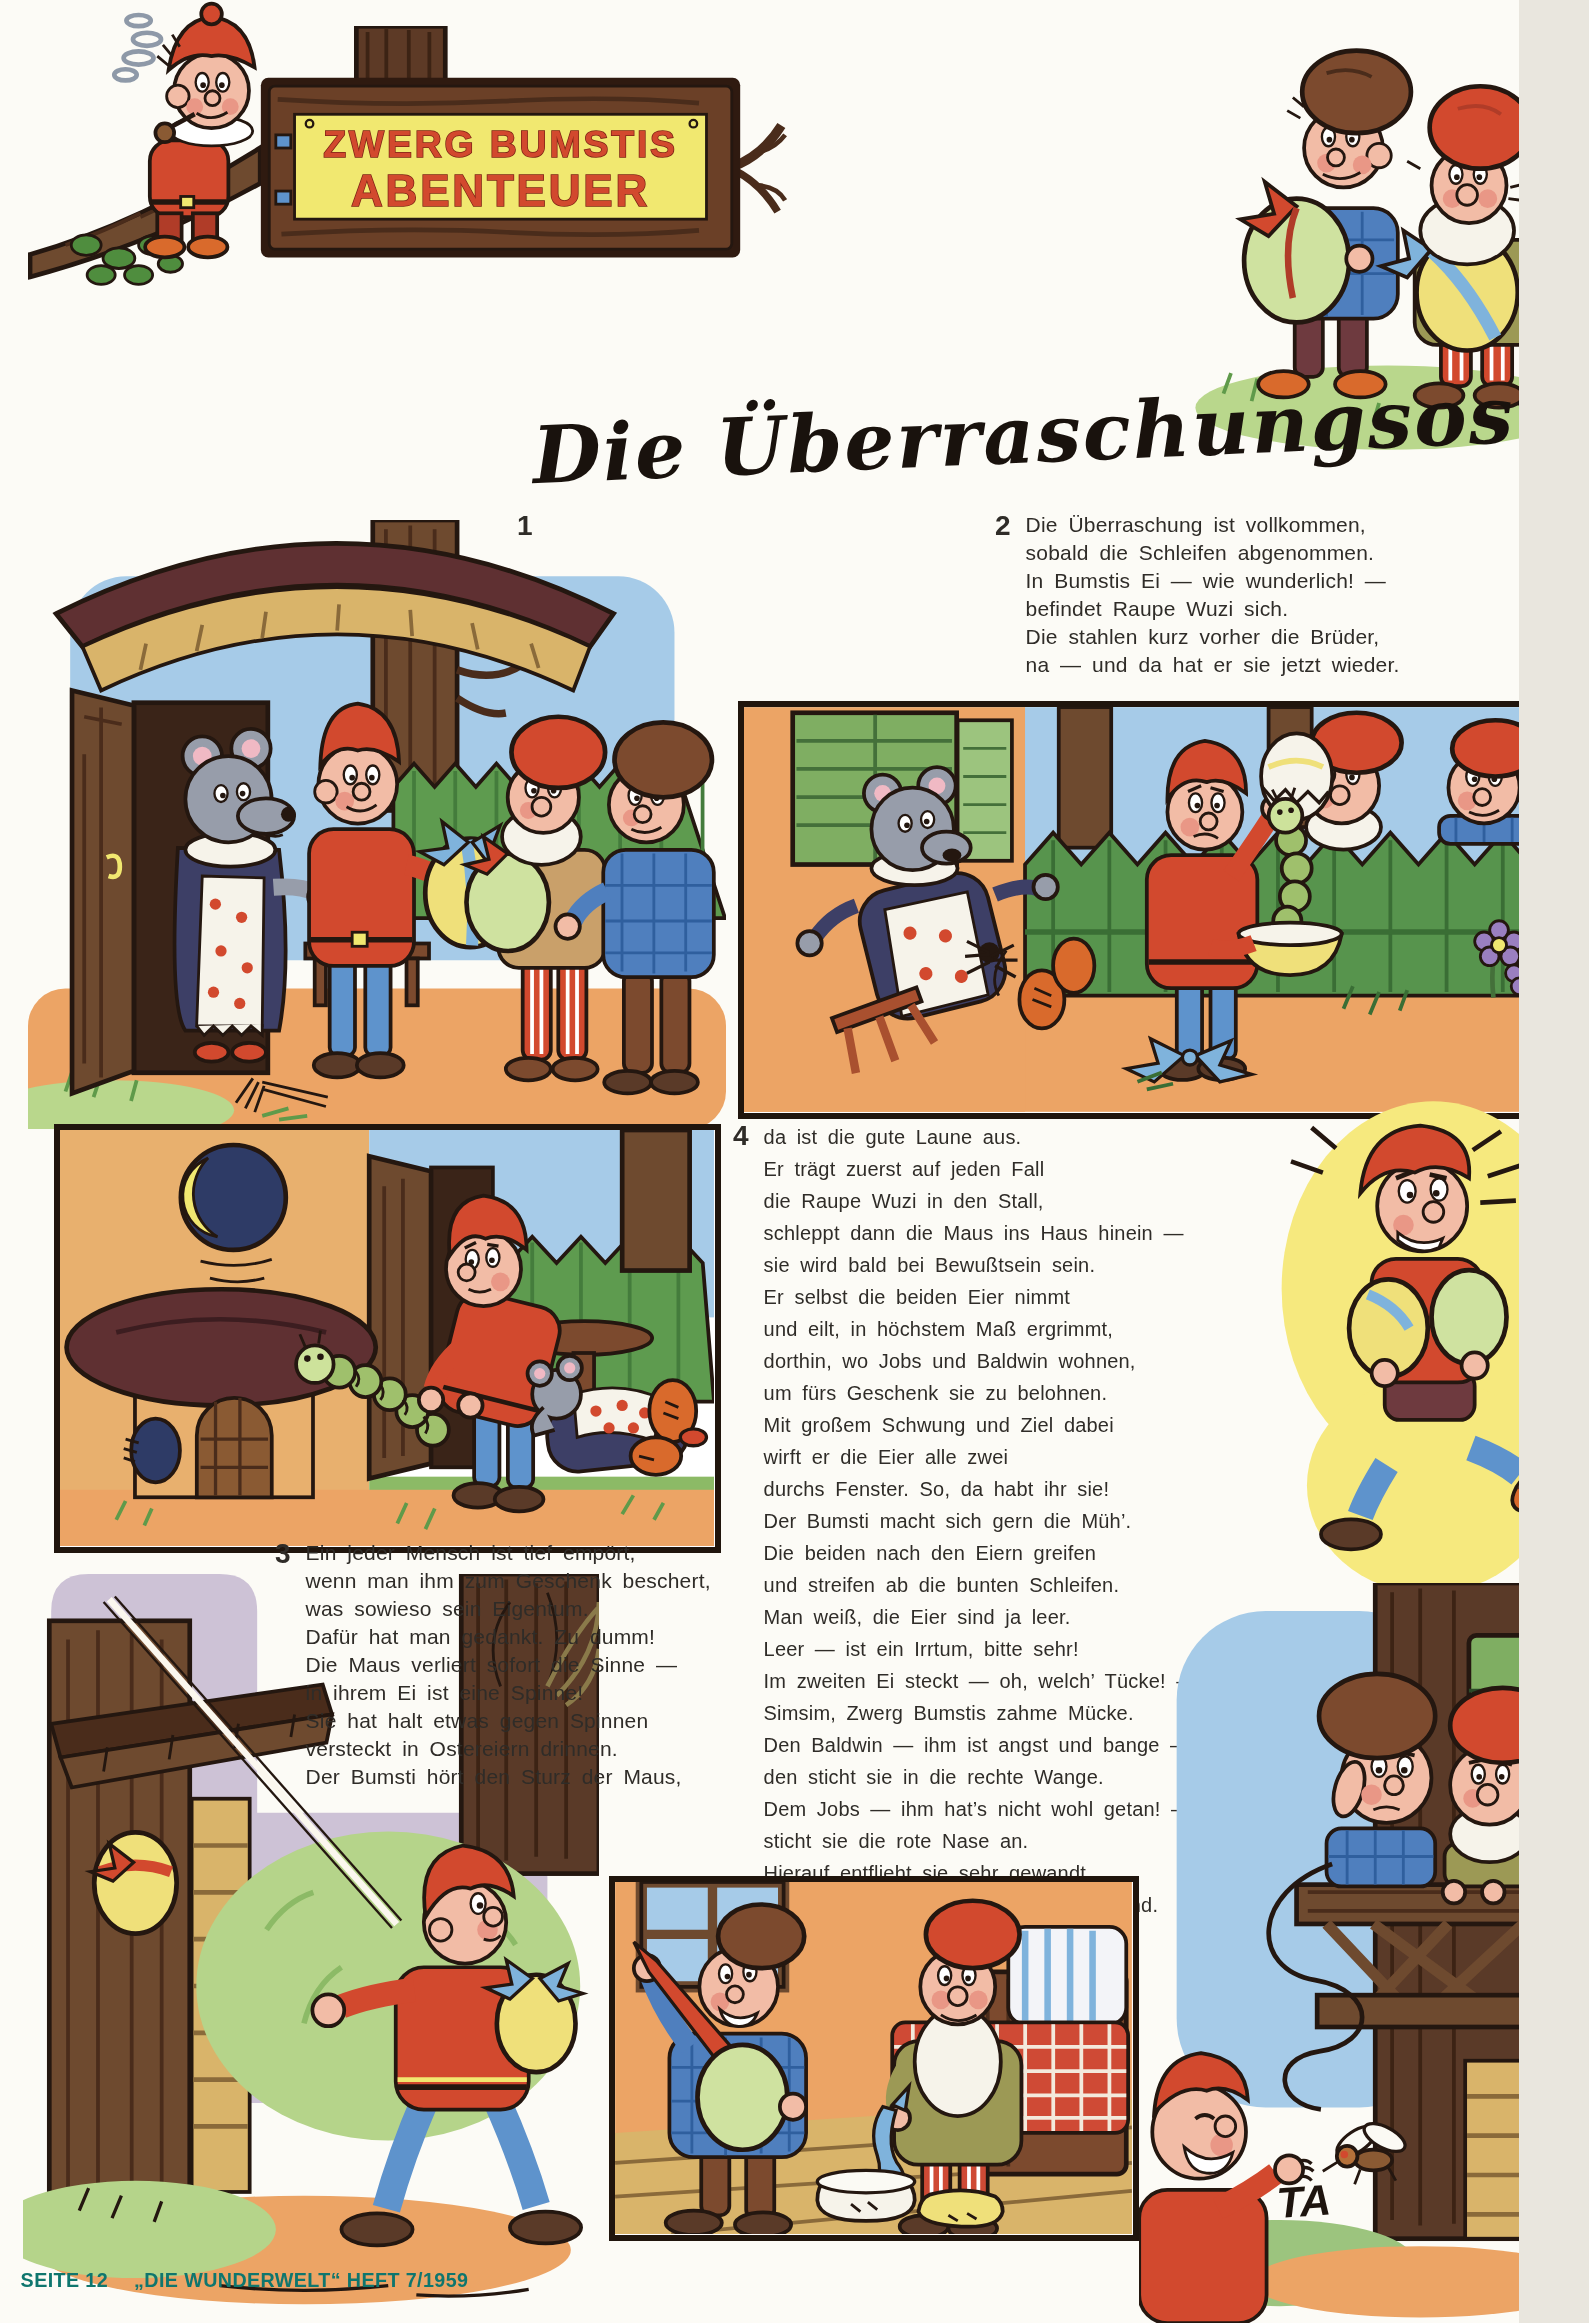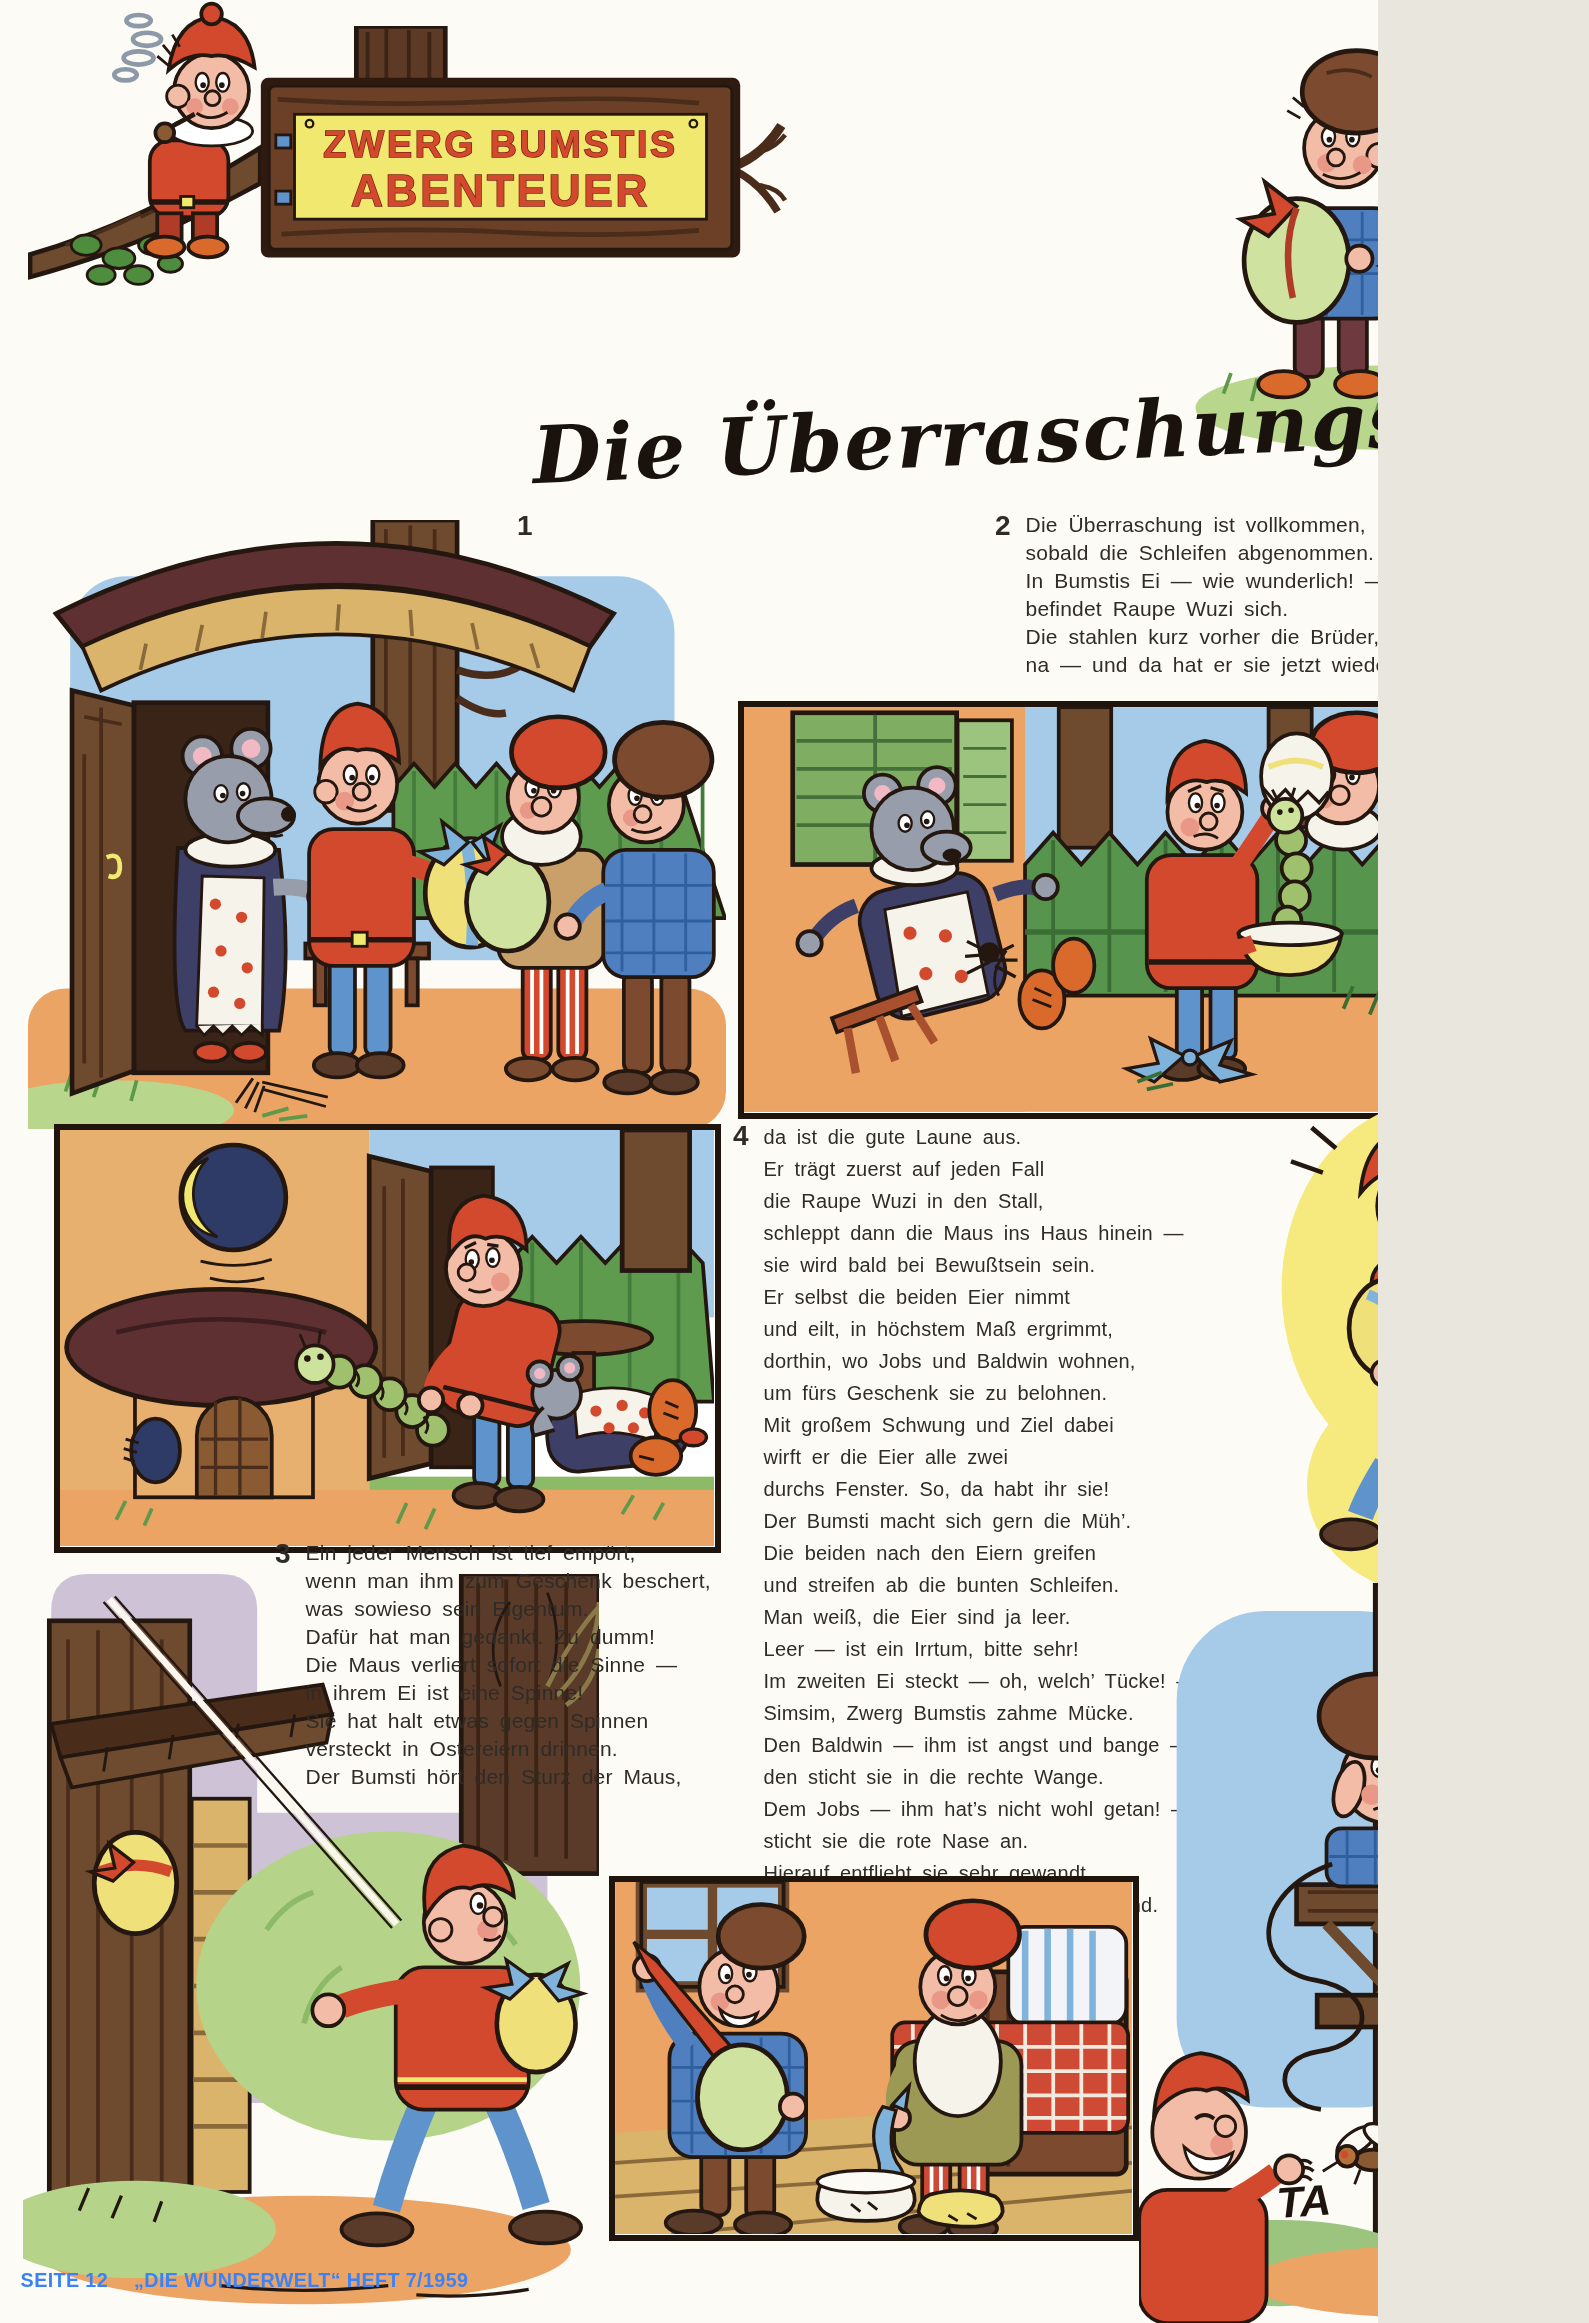--- a/index.html
+++ b/index.html
@@ -1,27 +1,27 @@
 <!DOCTYPE html>
 <html style="font-size:15px"><head>
 <meta charset="utf-8">
 <style>
   html,body{margin:0;padding:0;background:#e9e6de;}
-  .page{position:relative;width:1378px;height:2324px;background:#fcfbf6;overflow:hidden;
+  .page{position:relative;width:1519px;height:2324px;background:#fcfbf6;overflow:hidden;
         font-family:"Liberation Sans",sans-serif;}
   .abs{position:absolute;}
   svg{display:block;}
   .script-title{font-family:"DejaVu Serif",serif;font-style:italic;font-weight:bold;
         font-size:79px;color:#19120d;transform:rotate(-2.4deg);letter-spacing:1.9px;white-space:nowrap;}
   .verse{display:flex;gap:15px;color:#2f2c28;}
   .verse-num{font-weight:bold;font-size:28px;line-height:30px;flex:0 0 auto;}
   .verse-text{white-space:pre-line;font-size:21px;line-height:28px;word-spacing:4.7px;letter-spacing:0.2px;}
   .verse--long .verse-text{font-size:20px;line-height:32px;}
   .panel{border:6.6px solid #20150d;background:#fff;box-sizing:border-box;}
-  .footer{display:flex;gap:26px;font-weight:bold;font-size:19.7px;color:#3b82f6;letter-spacing:0.4px;}
+  .footer{display:flex;gap:26px;font-weight:bold;font-size:19.7px;color:#0f766e;letter-spacing:0.4px;}
   .sign-text{font-family:"Liberation Sans",sans-serif;font-weight:bold;
         fill:#d2492e;stroke:#7c2315;stroke-width:1.6;paint-order:stroke;letter-spacing:3px;}
 </style>
 </head>
 <body>
 
 <div class="page">
 
   <svg class="abs" style="left:28px;top:0px" width="412" height="290" viewBox="0 0 440 310">
     <g fill="none" stroke="#8e99a8" stroke-width="5">

